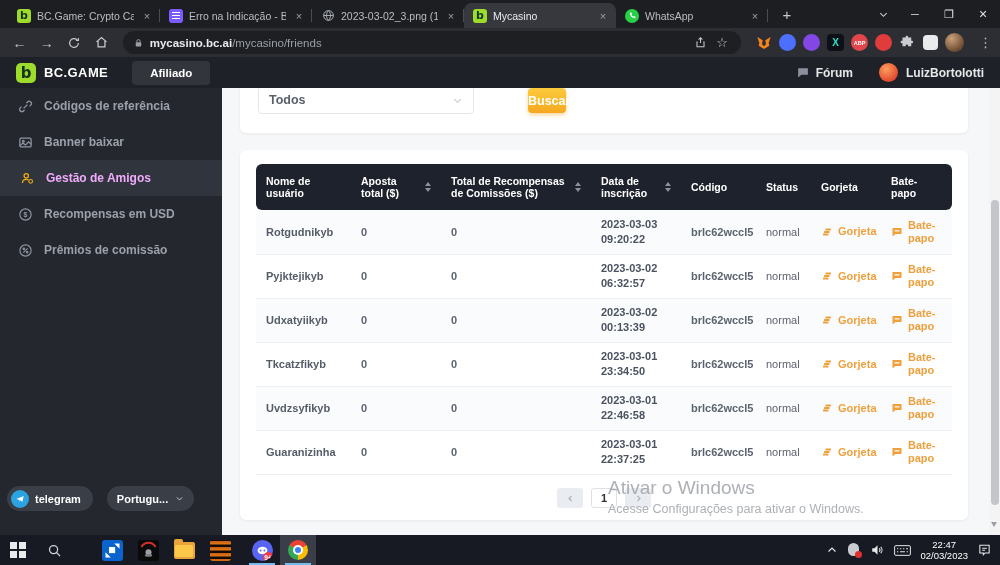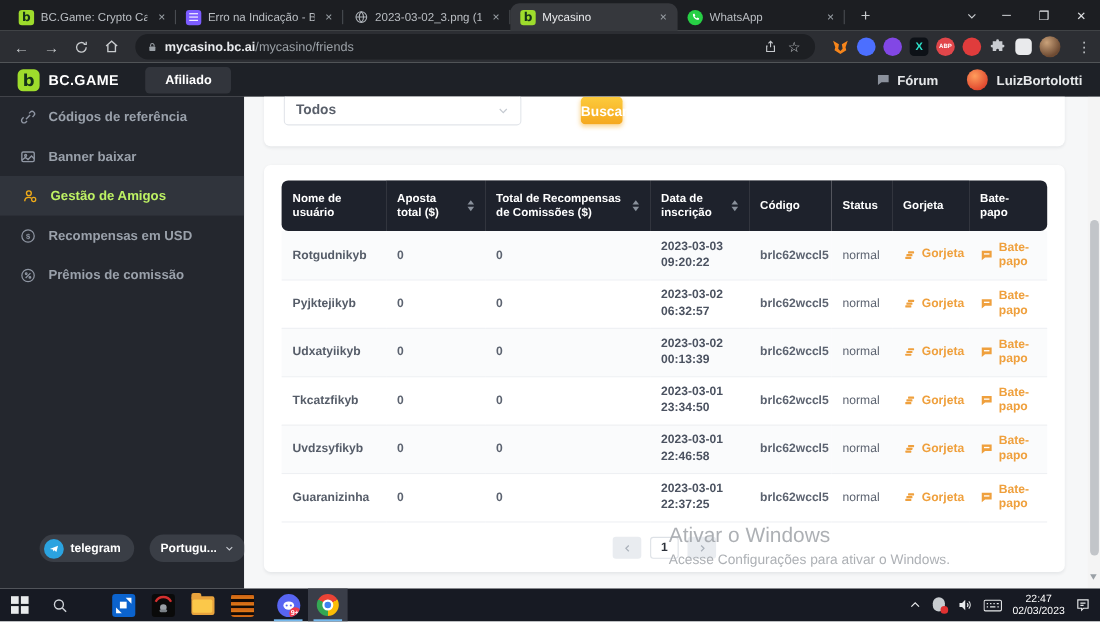--- a/index.html
+++ b/index.html
@@ -46,23 +46,23 @@
   .bclogo { width:20px; height:20px; border-radius:5px; background:#9edc2c; color:#15321a; font-weight:900; font-size:15px; display:flex; align-items:center; justify-content:center; font-family:"DejaVu Sans", sans-serif; }
   .bcname { color:#fff; font-weight:800; font-size:13px; letter-spacing:.4px; margin-left:8px; }
   .afiliado { margin-left:24px; background:#32353c; color:#fff; font-size:11.5px; font-weight:700; padding:6px 18px; border-radius:4px; border:none; }
   .hright { margin-left:auto; display:flex; align-items:center; gap:8px; color:#e6e8ea; font-size:12px; font-weight:700; }
   .forum { display:flex; align-items:center; gap:6px; margin-right:18px; color:#e6e8ea; }
   .avatar-site { width:19px; height:19px; border-radius:50%; background:radial-gradient(circle at 38% 32%, #ff9d5c, #e0472e 75%); }
 
   
   .sidebar { position:absolute; top:88px; left:0; width:222px; height:447px; background:#24272e; }
   .sitem { height:36px; display:flex; align-items:center; gap:10px; padding:0 18px; color:#9aa1ab; font-size:12px; font-weight:600; }
-  .sitem.active { background:#30343c; color:#bef264;padding-left:20px; }
+  .sitem.active { background:#30343c; color:#f0abfc;padding-left:20px; }
   .sitem .sic { width:16px; flex:0 0 16px; }
-  .sidebar-bottom { position:absolute; bottom:24px; left:36px; display:flex; gap:14px; }
+  .sidebar-bottom { position:absolute; bottom:24px; left:7px; display:flex; gap:14px; }
   .pill { height:25px; background:#3a3e46; border-radius:13px; display:flex; align-items:center; gap:6px; padding:0 12px 0 4px; color:#fff; font-size:11px; font-weight:700; }
   .pill.lang { padding:0 10px; gap:7px; }
   .tg-ic { width:18px; height:18px; border-radius:50%; background:#2ba3e0; display:flex; align-items:center; justify-content:center; }
 
   
   .main { position:absolute; top:88px; left:222px; width:778px; height:447px; background:#f6f7f8; overflow:hidden; }
   .card { position:absolute; background:#fff; border-radius:6px; box-shadow:0 1px 3px rgba(20,30,40,.07); }
   .card1 { left:18px; top:-10px; width:728px; height:55px; border-radius:0 0 6px 6px; }
   .select { position:absolute; left:36px; top:-2px; width:216px; height:28px; background:#fff; border:1px solid #e2e5ea; border-radius:4px; display:flex; align-items:center; padding:0 10px; font-size:12.5px; color:#595f6a; font-weight:600; }
   .select .chev { margin-left:auto; }

